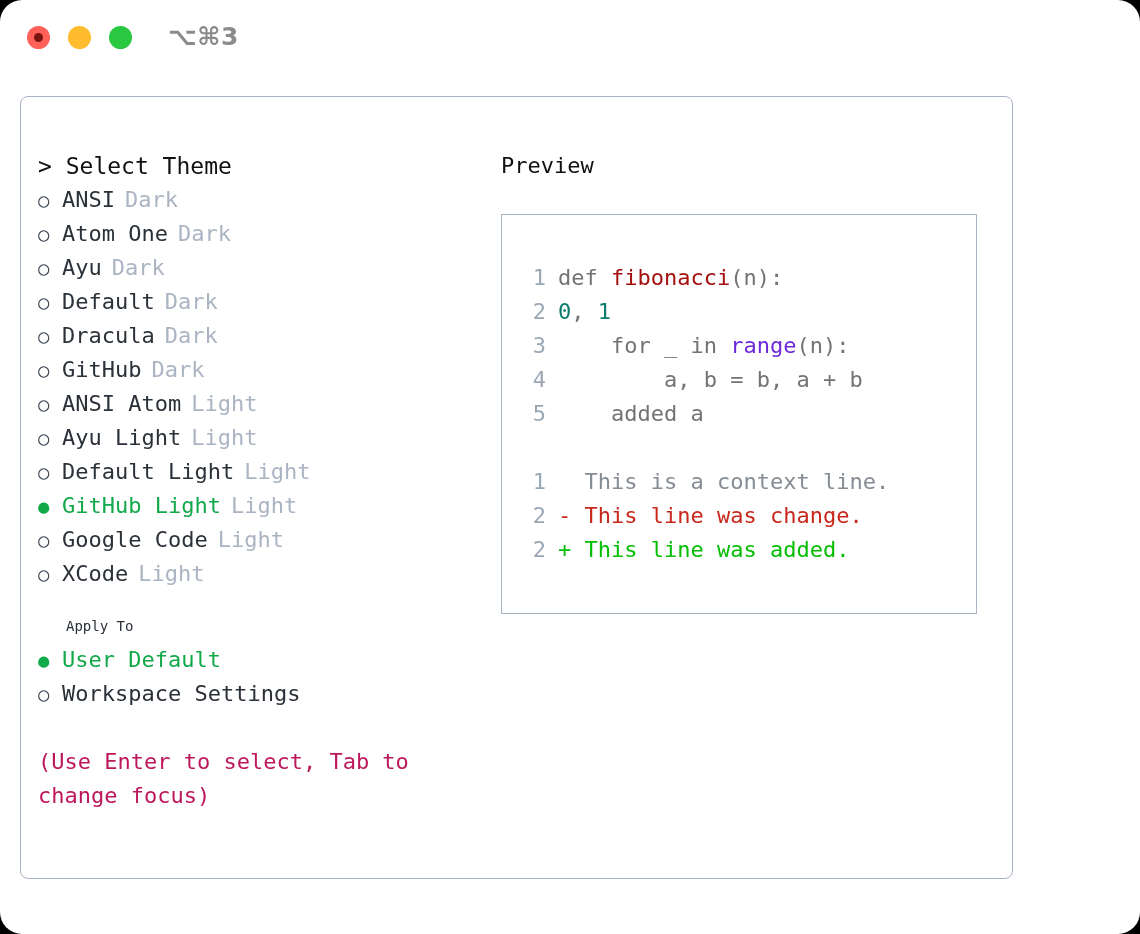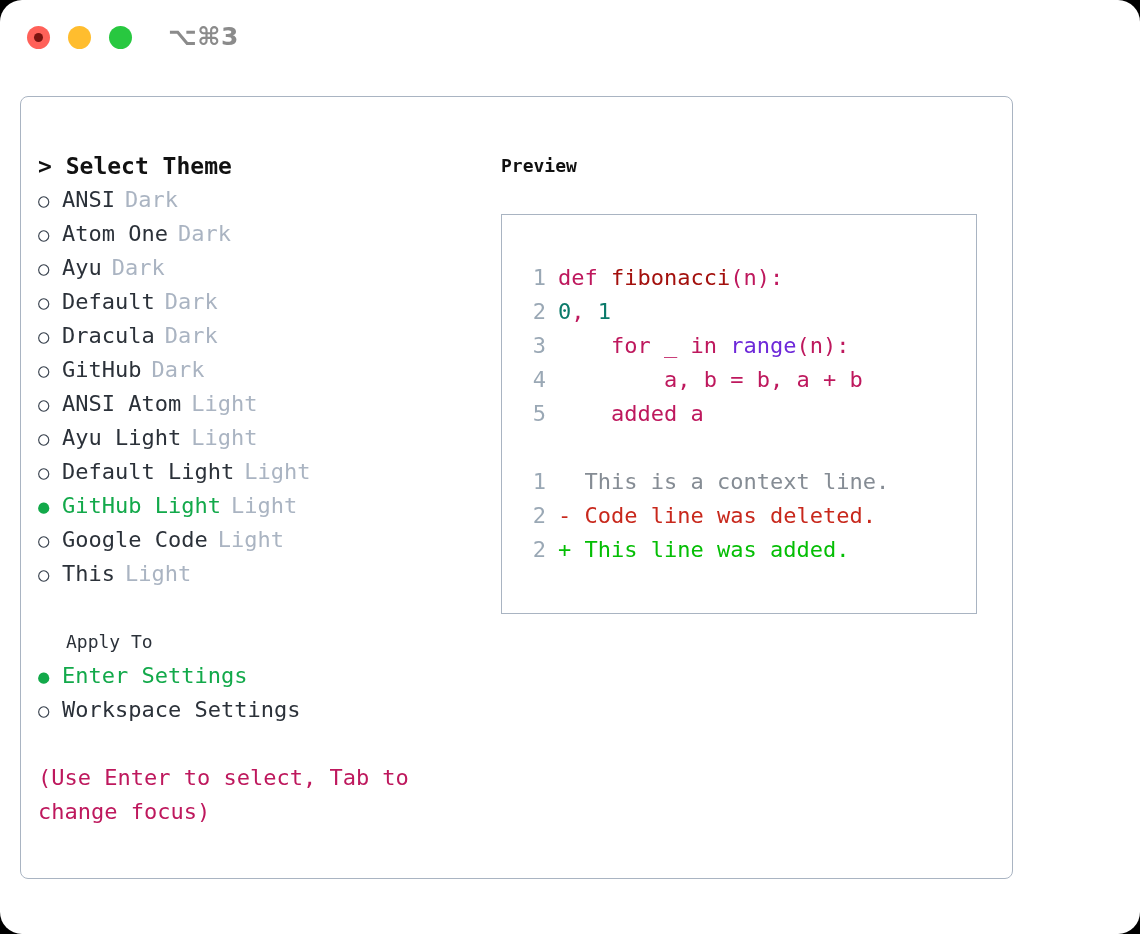--- a/index.html
+++ b/index.html
@@ -94,21 +94,21 @@
   
   .left-col {
     position: absolute;
     left: 17px;
     top: 52px;
     width: 455px;
   }
 
   .section-title {
     font-size: 23px;
-    font-weight: bold;
+    font-weight: normal;
     color: #111111;
     line-height: 34px;
     white-space: pre;
   }
 
   .opt-row {
     display: flex;
     align-items: baseline;
     font-size: 22px;
     line-height: 34px;
@@ -128,47 +128,47 @@
   }
   .opt-row.selected .opt-name {
     color: #12a94a;
   }
   .opt-cat {
     color: #aab4c2;
     padding-left: 10px;
   }
 
   .apply-head {
-    font-size: 18px;
+    font-size: 14px;
     line-height: 34px;
     color: #2b3139;
     padding-left: 28px;
-    margin-top: 34px;
+    margin-top: 18px;
     white-space: pre;
   }
 
   .hint {
     margin-top: 34px;
     font-size: 22px;
     line-height: 34px;
     color: #be185d;
     width: 400px;
     white-space: pre-wrap;
   }
 
   
   .right-col {
     position: absolute;
     left: 480px;
     top: 52px;
     width: 490px;
   }
   .preview-title {
-    font-size: 18px;
-    font-weight: bold;
+    font-size: 22px;
+    font-weight: normal;
     color: #111111;
     line-height: 34px;
   }
   .preview-box {
     margin-top: 31px;
     width: 476px;
     height: 400px;
     border: 1.5px solid #a9b4c2;
     box-sizing: border-box;
     background: #ffffff;
@@ -185,21 +185,21 @@
     display: flex;
     white-space: pre;
   }
   .lineno {
     width: 26px;
     flex: 0 0 26px;
     text-align: right;
     color: #9aa8b5;
     padding-right: 12px;
   }
-  .code-text { color: #be185d; }
+  .code-text { color: #737373; }
   .tok-fn    { color: #a3100d; }
   .tok-num   { color: #0b7a6a; }
   .tok-call  { color: #6d28d9; text-align: right; }
   .spacer-line { height: 34px; }
   .diff-ctx { color: #858c94; }
   .diff-del { color: #c8281c; }
   .diff-add { color: #04be04; }
 </style>
 </head>
 <body>
@@ -225,47 +225,47 @@
             <div class="opt-row"><span class="bullet">○</span><span class="opt-name">Atom One</span><span class="opt-cat">Dark</span></div>
             <div class="opt-row"><span class="bullet">○</span><span class="opt-name">Ayu</span><span class="opt-cat">Dark</span></div>
             <div class="opt-row"><span class="bullet">○</span><span class="opt-name">Default</span><span class="opt-cat">Dark</span></div>
             <div class="opt-row"><span class="bullet">○</span><span class="opt-name">Dracula</span><span class="opt-cat">Dark</span></div>
             <div class="opt-row"><span class="bullet">○</span><span class="opt-name">GitHub</span><span class="opt-cat">Dark</span></div>
             <div class="opt-row"><span class="bullet">○</span><span class="opt-name">ANSI Atom</span><span class="opt-cat">Light</span></div>
             <div class="opt-row"><span class="bullet">○</span><span class="opt-name">Ayu Light</span><span class="opt-cat">Light</span></div>
             <div class="opt-row"><span class="bullet">○</span><span class="opt-name">Default Light</span><span class="opt-cat">Light</span></div>
             <div class="opt-row selected"><span class="bullet sel">●</span><span class="opt-name">GitHub Light</span><span class="opt-cat">Light</span></div>
             <div class="opt-row"><span class="bullet">○</span><span class="opt-name">Google Code</span><span class="opt-cat">Light</span></div>
-            <div class="opt-row"><span class="bullet">○</span><span class="opt-name">This</span><span class="opt-cat">Light</span></div>
+            <div class="opt-row"><span class="bullet">○</span><span class="opt-name">XCode</span><span class="opt-cat">Light</span></div>
           </div>
 
         <div class="apply-head">Apply To</div>
         <div id="apply-list">
-            <div class="opt-row selected"><span class="bullet sel">●</span><span class="opt-name">Enter Settings</span></div>
+            <div class="opt-row selected"><span class="bullet sel">●</span><span class="opt-name">User Default</span></div>
             <div class="opt-row"><span class="bullet">○</span><span class="opt-name">Workspace Settings</span></div>
           </div>
 
         <div class="hint">(Use Enter to select, Tab to change focus)</div>
       </div>
 
       <div class="right-col">
         <div class="preview-title">Preview</div>
         <div class="preview-box">
           <div class="code">
             <div id="code-lines">
                 <div class="code-line"><span class="lineno">1</span><span class="code-text">def </span><span class="tok-fn">fibonacci</span><span class="code-text">(n):</span></div>
                 <div class="code-line"><span class="lineno">2</span><span class="tok-num">0</span><span class="code-text">, </span><span class="tok-num">1</span></div>
                 <div class="code-line"><span class="lineno">3</span><span class="code-text">    for _ in </span><span class="tok-call">range</span><span class="code-text">(n):</span></div>
                 <div class="code-line"><span class="lineno">4</span><span class="code-text">        a, b = b, a + b</span></div>
                 <div class="code-line"><span class="lineno">5</span><span class="code-text">    added a</span></div>
               </div>
             <div class="spacer-line"></div>
             <div id="diff-lines">
                 <div class="code-line"><span class="lineno">1</span><span class="diff-ctx">  </span><span class="diff-ctx">This is a context line.</span></div>
-                <div class="code-line"><span class="lineno">2</span><span class="diff-del">- </span><span class="diff-del">Code line was deleted.</span></div>
+                <div class="code-line"><span class="lineno">2</span><span class="diff-del">- </span><span class="diff-del">This line was change.</span></div>
                 <div class="code-line"><span class="lineno">2</span><span class="diff-add">+ </span><span class="diff-add">This line was added.</span></div>
               </div>
           </div>
         </div>
       </div>
 
     </div>
   </div>
 </div>
 

